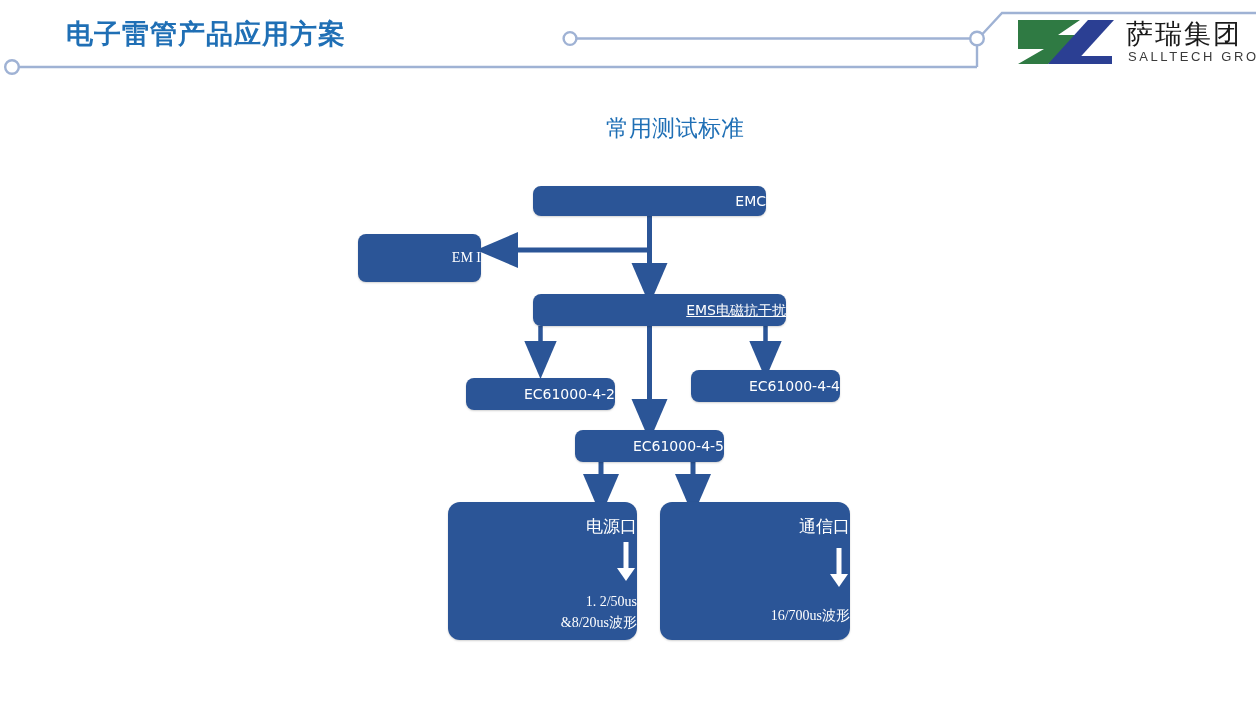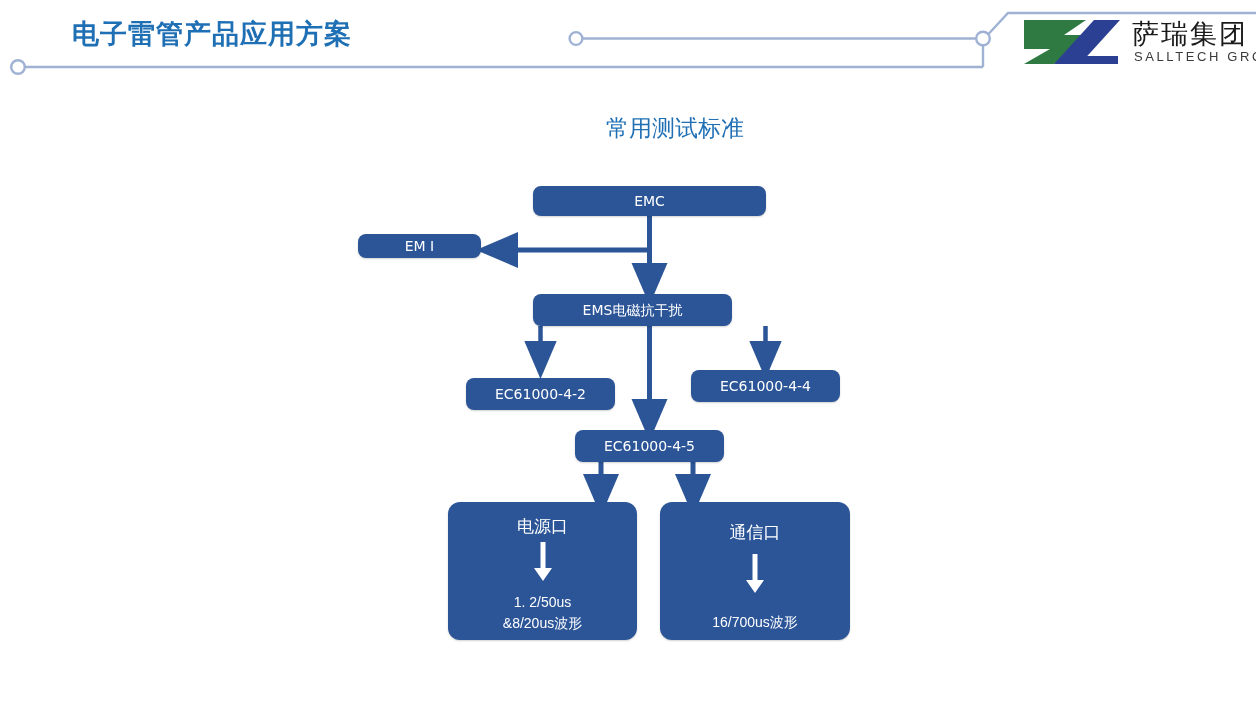--- a/index.html
+++ b/index.html
@@ -11,21 +11,21 @@
     width: 1256px;
     height: 705px;
     position: relative;
     overflow: hidden;
     font-family: "Liberation Sans", "DejaVu Sans", sans-serif;
   }
 
   
   #header {
     position: absolute;
-    left: 8px; top: 0;
+    left: 2px; top: 0;
     width: 1156px;
     height: 86px;
   }
   #header-deco {
     position: absolute;
     left: 0; top: 0;
     width: 1256px;
     height: 86px;
     pointer-events: none;
   }
@@ -94,60 +94,60 @@
     width: 1256px;
     height: 705px;
   }
   .node {
     position: absolute;
     background: #2b5597;
     border-radius: 8px;
     color: #ffffff;
     display: flex;
     flex-direction: column;
-    align-items: center;
+    align-items: flex-end;
     justify-content: center;
     box-sizing: border-box;
     font-family: "DejaVu Sans", sans-serif;
     box-shadow: 0 1px 2px rgba(0,0,0,0.18);
   }
   .node .nlabel {
     font-size: 14px;
     line-height: 1.35;
     text-align: center;
     white-space: nowrap;
   }
 
   
   #node-emc   { left: 533px; top: 186px; width: 233px; height: 30px; }
-  #node-emi   { left: 358px; top: 234px; width: 123px; height: 24px; }
-  #node-ems   { left: 533px; top: 294px; width: 199px; height: 32px; }
+  #node-emi   { left: 358px; top: 234px; width: 123px; height: 48px; font-family: Liberation Serif, serif; }
+  #node-ems   { left: 533px; top: 294px; width: 253px; height: 32px; text-decoration: underline; }
   #node-4-2   { left: 466px; top: 370px; width: 149px; height: 32px; margin-top: 8px; }
   #node-4-4   { left: 691px; top: 370px; width: 149px; height: 32px; }
   #node-4-5   { left: 575px; top: 430px; width: 149px; height: 32px; border-radius: 8px; }
 
   #node-power { left: 448px; top: 502px; width: 189px; height: 138px;
                 border-radius: 12px; justify-content: flex-start; padding-top: 14px; }
   #node-comm  { left: 660px; top: 502px; width: 190px; height: 138px;
-                border-radius: 12px; justify-content: flex-start; padding-top: 20px; }
+                border-radius: 12px; justify-content: flex-start; padding-top: 14px; }
 
   .big-head {
     font-size: 17px;
     line-height: 1.2;
     font-family: "DejaVu Sans", sans-serif;
   }
   .inner-arrow {
     margin-top: 8px;
     margin-bottom: 8px;
   }
   .big-body {
     font-size: 14px;
     line-height: 1.45;
     text-align: center;
-    font-family: Liberation Sans, sans-serif;
+    font-family: Liberation Serif, serif;
   }
   #node-power .inner-arrow { margin-top: 6px; margin-bottom: 10px; }
   #node-comm  .inner-arrow { margin-top: 12px; margin-bottom: 18px; }
 </style>
 </head>
 <body>
 
 <div id="header">
 
   <svg id="header-deco" width="1256" height="86" viewBox="0 0 1256 86">

